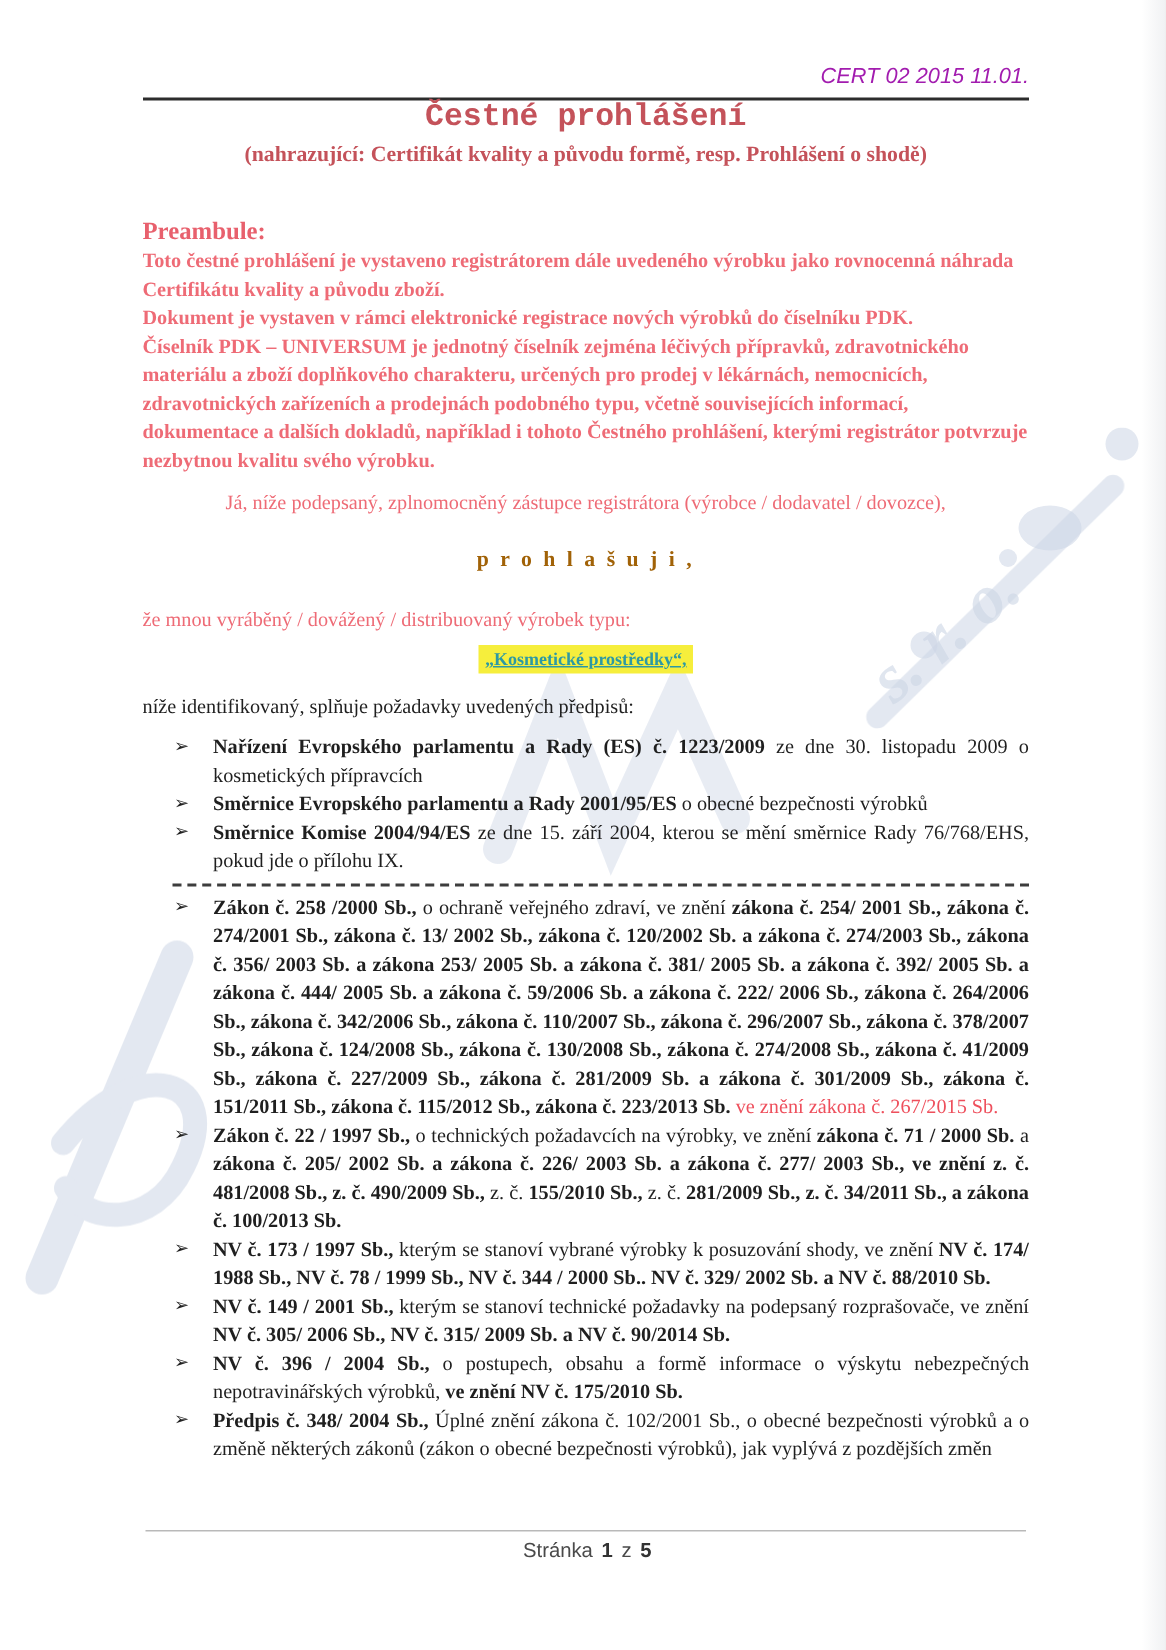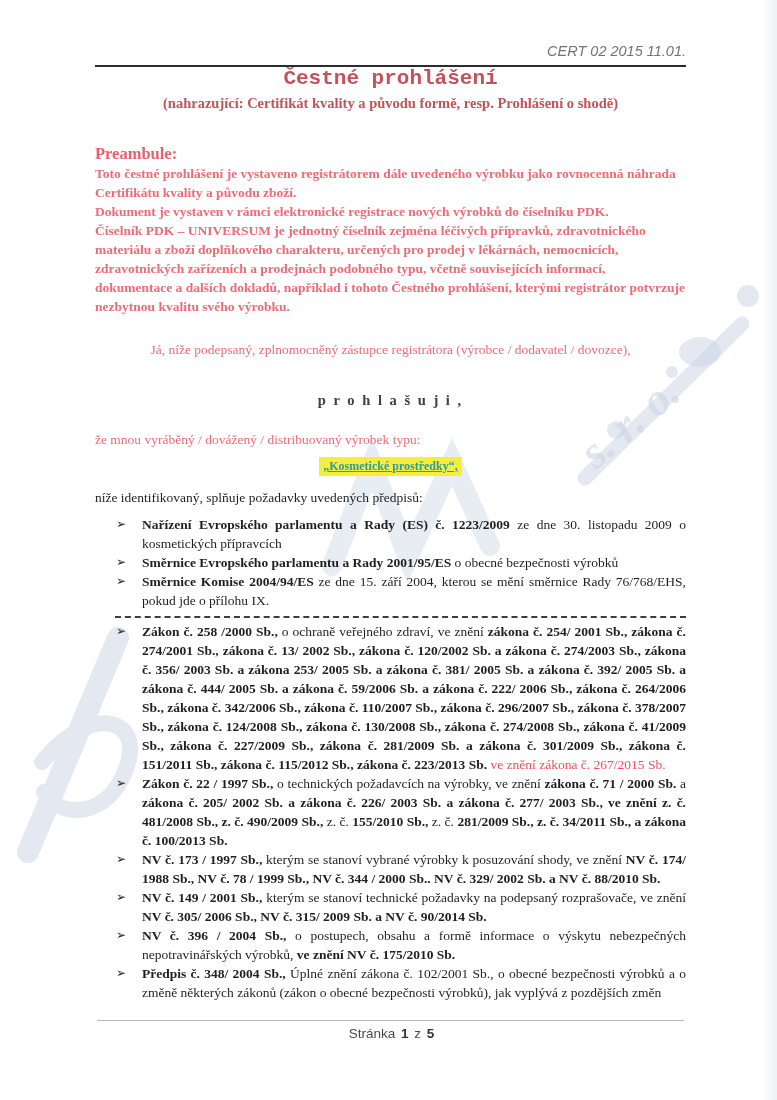--- a/index.html
+++ b/index.html
@@ -25,21 +25,21 @@
   }
   .content{
     position:absolute;left:95px;top:0;width:591px;z-index:1;
   }
   .header-ref{
     padding-top:42px;
     text-align:right;
     font-family:"Liberation Sans", sans-serif;
     font-style:italic;
     font-size:14.5px;
-    color:#737373;
+    color:#a21caf;
   }
   .header-rule{border:none;border-top:2px solid #2c2c2c;margin:4px 0 0 0;}
   .doc-title{
     text-align:center;
     font-size:21px;font-weight:bold;line-height:24px;
     color:#c4525a;
     font-family:Liberation Mono, monospace;
   }
   .doc-subtitle{
     margin-top:3px;text-align:center;
@@ -49,27 +49,27 @@
   .pre-head{
     margin-top:31px;
     font-size:16.5px;font-weight:bold;line-height:20px;
     color:#e8606d;
   }
   .pre-par{
     font-weight:bold;
     color:#ee6b76;
   }
   .decl-intro{
-    margin-top:24px;text-align:center;
+    margin-top:9px;text-align:center;
     color:#ee6b76;
   }
   .decl-verb{
-    margin-top:32px;text-align:center;
+    margin-top:20px;text-align:center;
     font-weight:bold;font-size:14.5px;letter-spacing:2px;
-    color:#404040;
+    color:#a16207;
   }
   .product-intro{
     margin-top:20px;
     color:#ee6b76;
   }
   .product-line{margin-top:7px;text-align:center;}
   .product-name{
     display:inline-block;
     background:#f6ee3c;
     color:#2d99a4;

